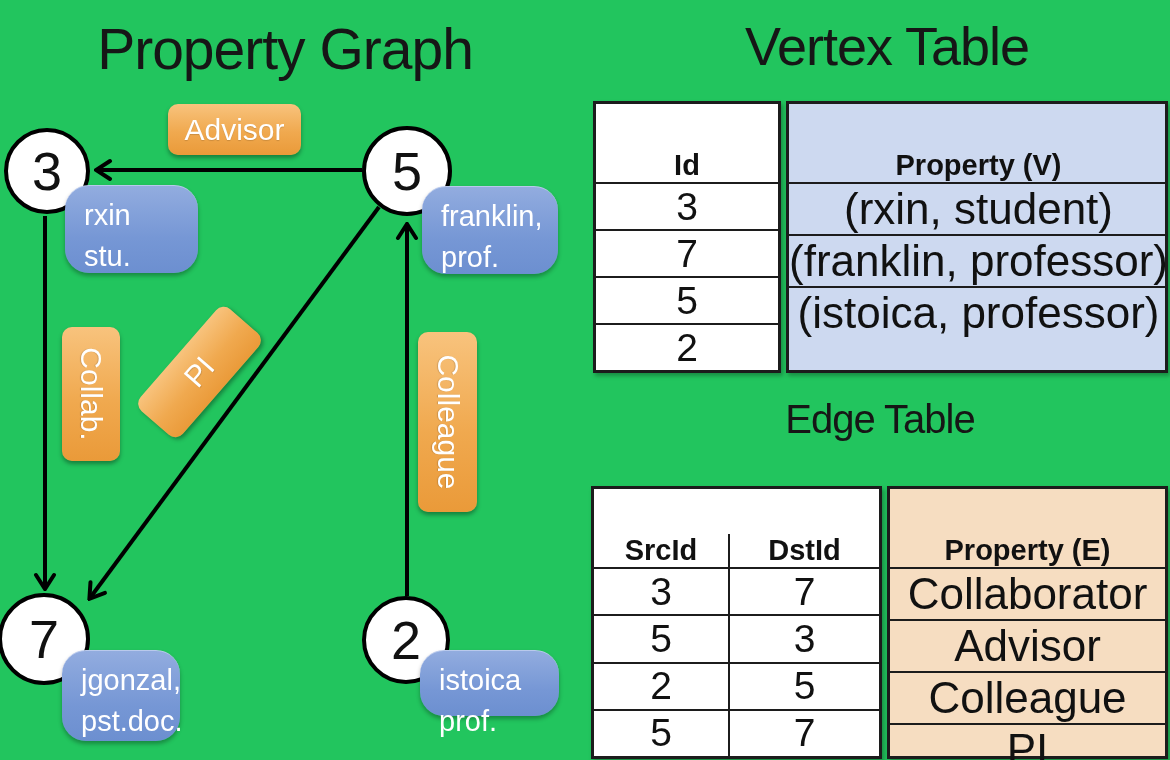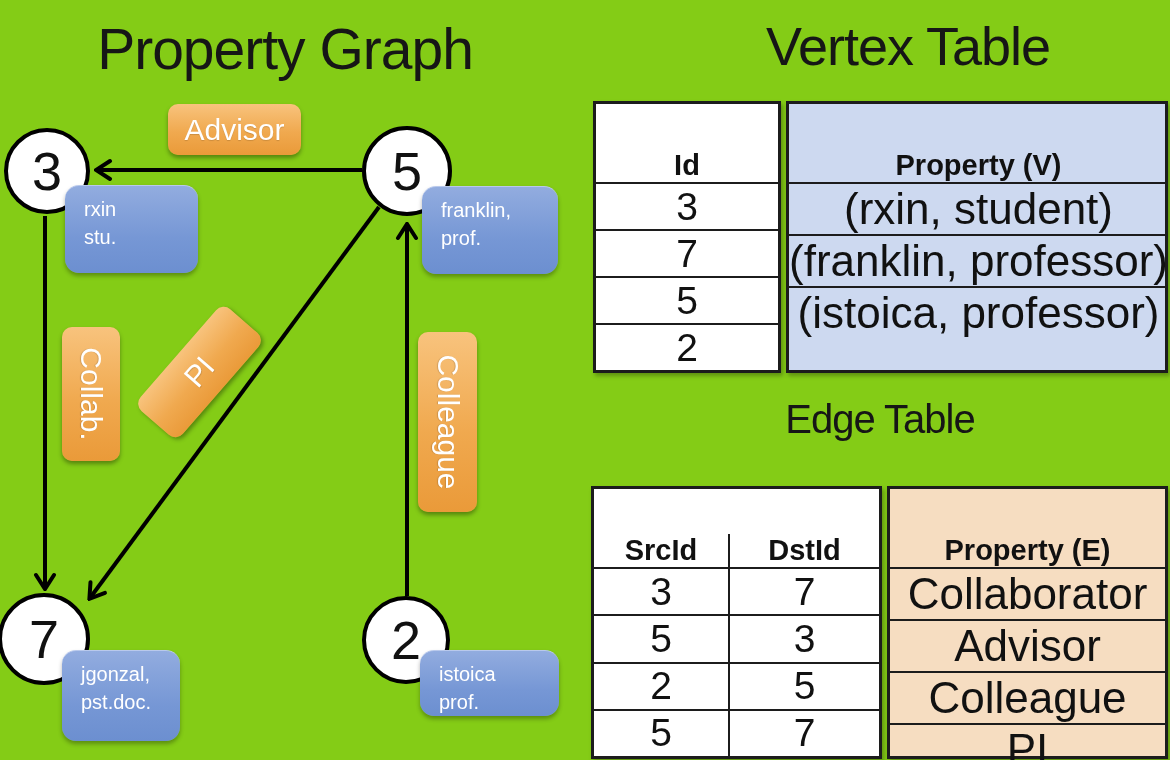--- a/index.html
+++ b/index.html
@@ -1,25 +1,25 @@
 <!DOCTYPE html>
 <html><head>
 <meta charset="utf-8">
 <style>
   html,body{margin:0;padding:0;background:#ffffff;}
   .canvas{
-    position:relative;width:1170px;height:760px;background:#84cc16;overflow:hidden;
+    position:relative;width:1170px;height:760px;background:#22c55e;overflow:hidden;
     font-family:"Liberation Sans", sans-serif;color:#111;
   }
   .title{
     position:absolute;text-align:center;font-weight:300;letter-spacing:-1px;color:#161616;
     white-space:nowrap;
   }
   .graph-title{left:35px;top:16px;width:500px;font-size:57px;}
-  .vertex-title{left:668px;top:15px;width:480px;font-size:54px;}
+  .vertex-title{left:647px;top:15px;width:480px;font-size:54px;}
   .edge-title{left:640px;top:397px;width:480px;font-size:40px;}
 
   svg.edges{position:absolute;left:0;top:0;z-index:1;}
 
   .gnode{
     position:absolute;z-index:2;background:#fff;border:4px solid #000;border-radius:50%;
     display:flex;align-items:center;justify-content:center;font-size:54px;font-weight:300;
     box-sizing:border-box;
   }
   .n3{left:4px;top:128px;width:86px;height:86px;}
@@ -34,24 +34,24 @@
     display:flex;align-items:center;justify-content:center;font-size:30px;
     text-shadow:0 1px 1px rgba(0,0,0,0.15);
   }
   .l-advisor{left:168px;top:104px;width:133px;height:51px;}
   .l-collab{left:62px;top:327px;width:58px;height:134px;}
   .l-pi{left:132px;top:344px;width:135px;height:56px;transform:rotate(-49deg);}
   .l-colleague{left:418px;top:332px;width:59px;height:180px;}
   .vtext{transform:rotate(90deg);white-space:nowrap;}
 
   .vbox{
-    position:absolute;z-index:4;color:#fff;border-radius:14px;box-sizing:border-box;
+    position:absolute;z-index:4;color:#fff;border-radius:24px;box-sizing:border-box;
     background:linear-gradient(180deg,#92acdf 0%,#7697d5 60%,#6c8fd0 100%);
     box-shadow:0 3px 4px rgba(0,0,0,0.3);border-top:1px solid #b9c9ec;
-    font-size:20px;line-height:1.4;padding:9px 0 0 19px;
+    font-size:29px;line-height:1.4;padding:9px 0 0 19px;
   }
   .b-rxin{left:65px;top:185px;width:133px;height:88px;}
   .b-franklin{left:422px;top:186px;width:136px;height:88px;}
   .b-jgonzal{left:62px;top:650px;width:118px;height:91px;}
   .b-istoica{left:420px;top:650px;width:139px;height:66px;}
 
   .tbl{
     position:absolute;display:grid;border:3px solid #1c1c1c;box-sizing:border-box;
     background:#fff;box-shadow:2px 3px 4px rgba(0,0,0,0.28);
   }

